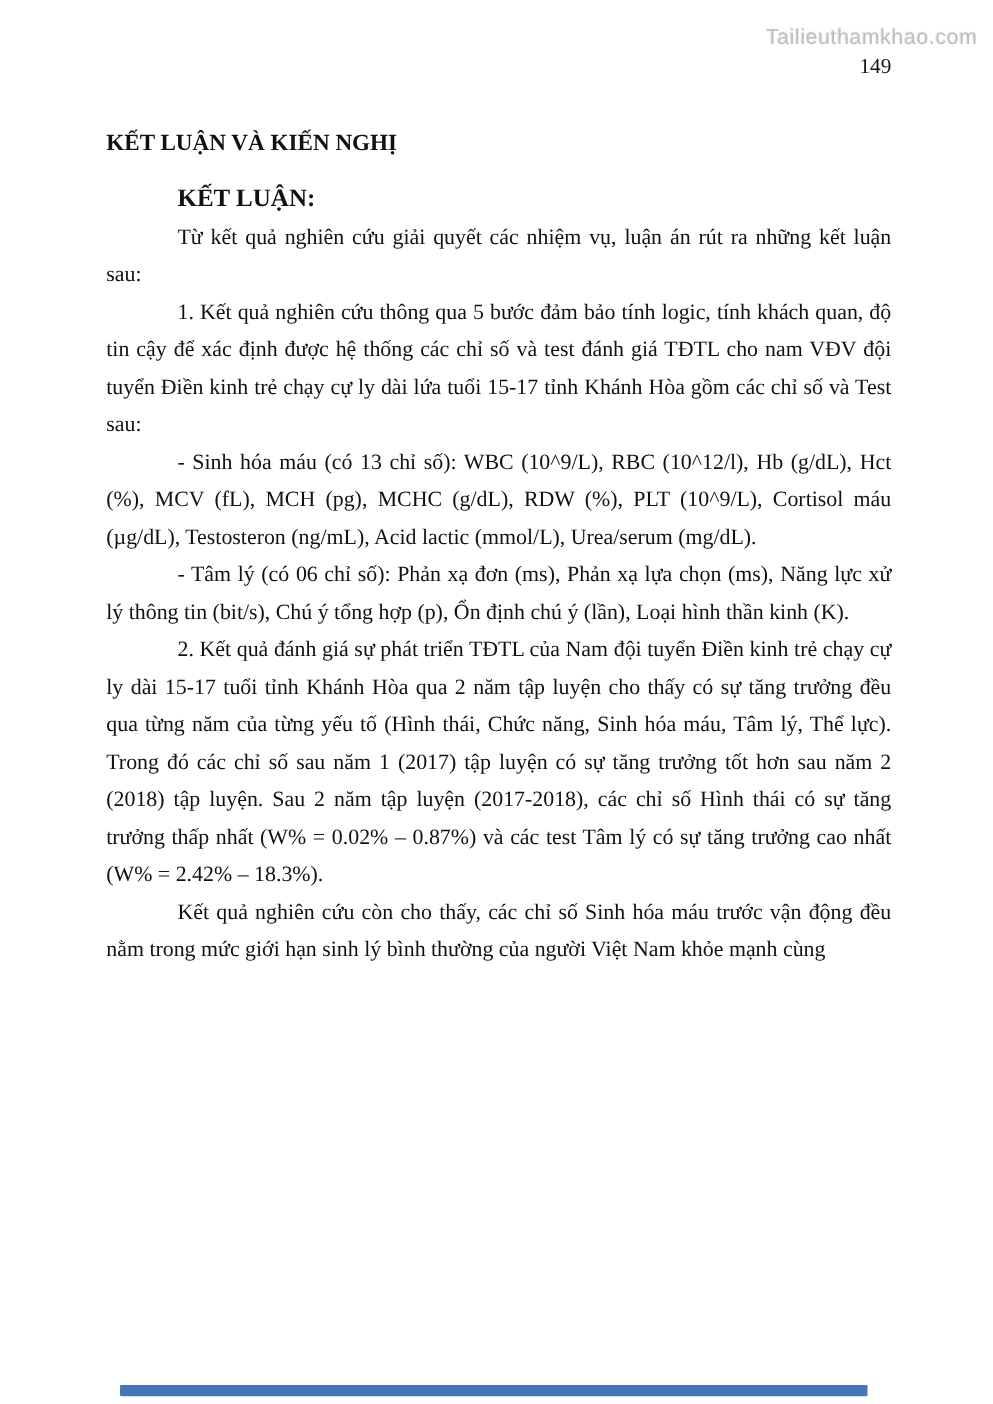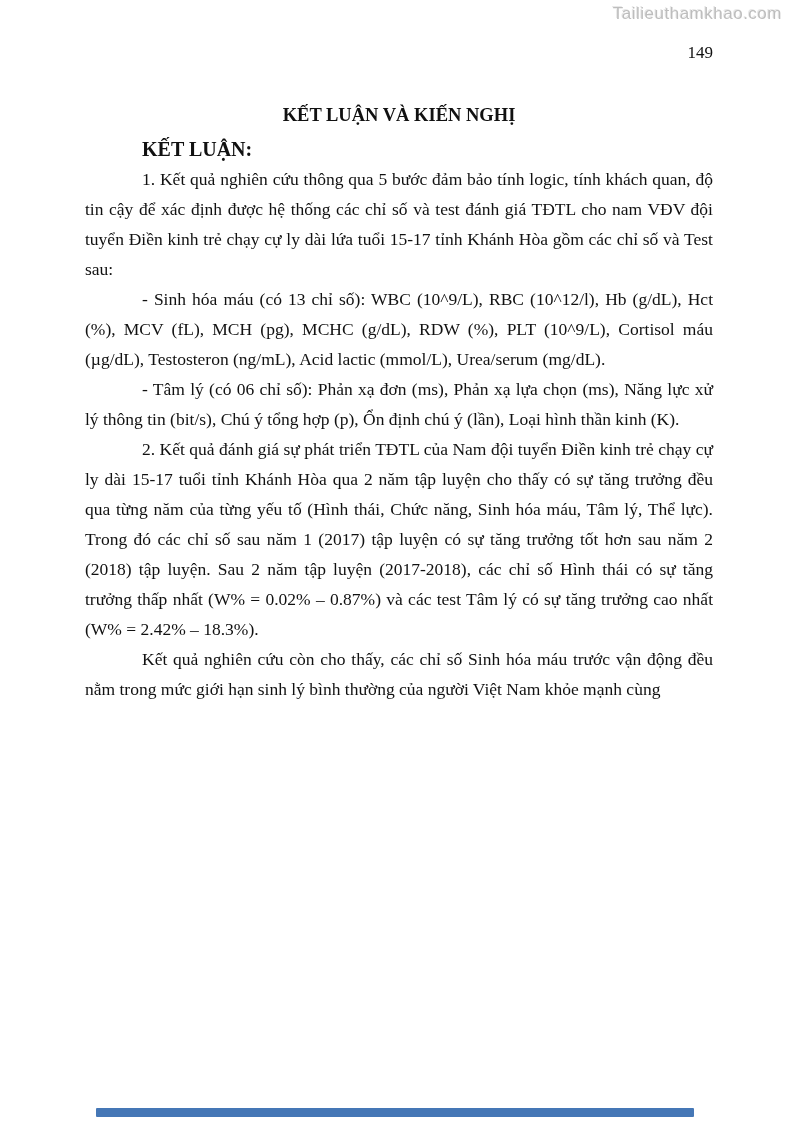--- a/index.html
+++ b/index.html
@@ -12,46 +12,45 @@
     width: 794px;
     height: 1123px;
     background: #ffffff;
     box-sizing: border-box;
     font-family: "Liberation Serif", "DejaVu Serif", serif;
     color: #111111;
     overflow: hidden;
   }
   .watermark {
     position: absolute;
-    top: 4px;
+    top: 20px;
     right: 12px;
     font-family: "Liberation Sans", "DejaVu Sans", sans-serif;
     font-size: 17px;
     color: #bdbdbd;
     text-shadow: 1px 1px 0 #ffffff, -1px -1px 0 #e8e8e8;
     letter-spacing: 0.5px;
   }
   .content {
     position: absolute;
     top: 42px;
     left: 85px;
     width: 628px;
   }
   .page-number {
     text-align: right;
     font-size: 17px;
     line-height: 22px;
     margin-bottom: 36px;
   }
   .doc-title {
-    text-align: center;
     font-weight: bold;
     font-size: 18.5px;
     line-height: 30px;
-    margin-bottom: 4px;
+    margin-bottom: 14px;
   }
   .section-heading {
     font-weight: bold;
     font-size: 20px;
     line-height: 30px;
     text-indent: 57px;
   }
   p.body-par {
     margin: 0;
     font-size: 17.5px;
@@ -76,20 +75,21 @@
   <div class="watermark">Tailieuthamkhao.com</div>
 
   <div class="content">
 
     <div class="page-number">149</div>
 
     <div class="doc-title">KẾT LUẬN VÀ KIẾN NGHỊ</div>
 
     <div class="section-heading">KẾT LUẬN:</div>
 
+    <p class="body-par">Từ kết quả nghiên cứu giải quyết các nhiệm vụ, luận án rút ra những kết luận sau:</p>
 
     <p class="body-par">1. Kết quả nghiên cứu thông qua 5 bước đảm bảo tính logic, tính khách quan, độ tin cậy để xác định được hệ thống các chỉ số và test đánh giá TĐTL cho nam VĐV đội tuyển Điền kinh trẻ chạy cự ly dài lứa tuổi 15-17 tỉnh Khánh Hòa gồm các chỉ số và Test sau:</p>
 
 
 
     <p class="body-par">- Sinh hóa máu (có 13 chỉ số): WBC (10^9/L), RBC (10^12/l), Hb (g/dL), Hct (%), MCV (fL), MCH (pg), MCHC (g/dL), RDW (%), PLT (10^9/L), Cortisol máu (µg/dL), Testosteron (ng/mL), Acid lactic (mmol/L), Urea/serum (mg/dL).</p>
 
     <p class="body-par">- Tâm lý (có 06 chỉ số): Phản xạ đơn (ms), Phản xạ lựa chọn (ms), Năng lực xử lý thông tin (bit/s), Chú ý tổng hợp (p), Ổn định chú ý (lần), Loại hình thần kinh (K).</p>
 
 

